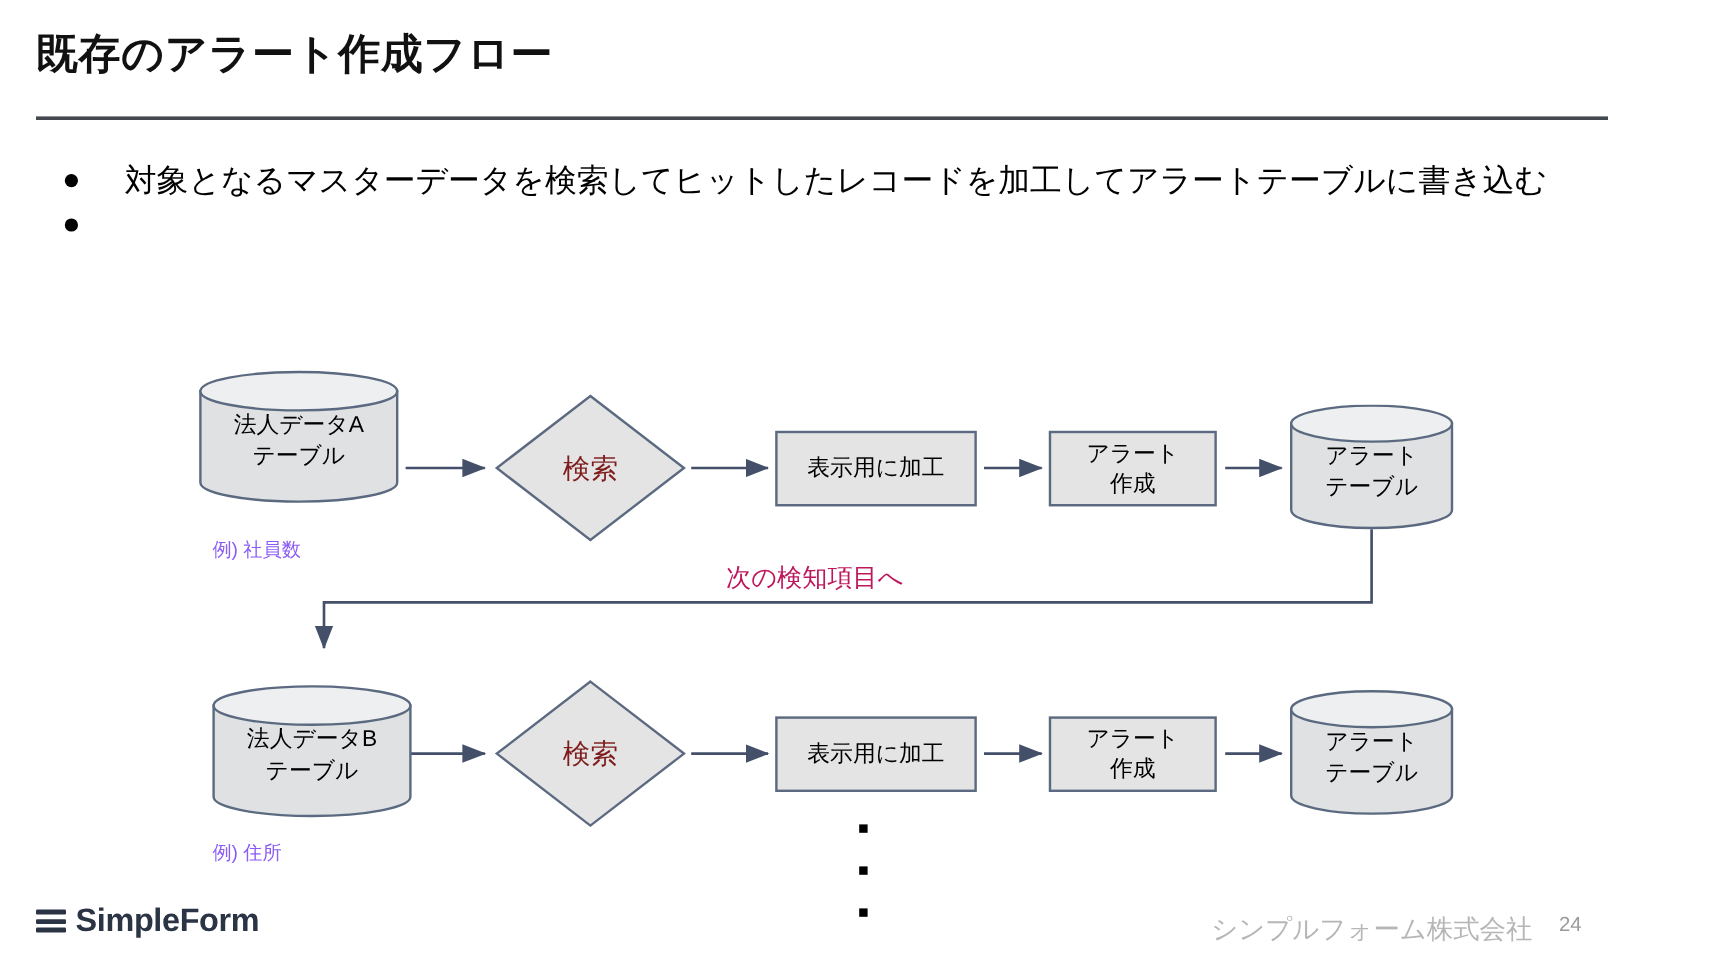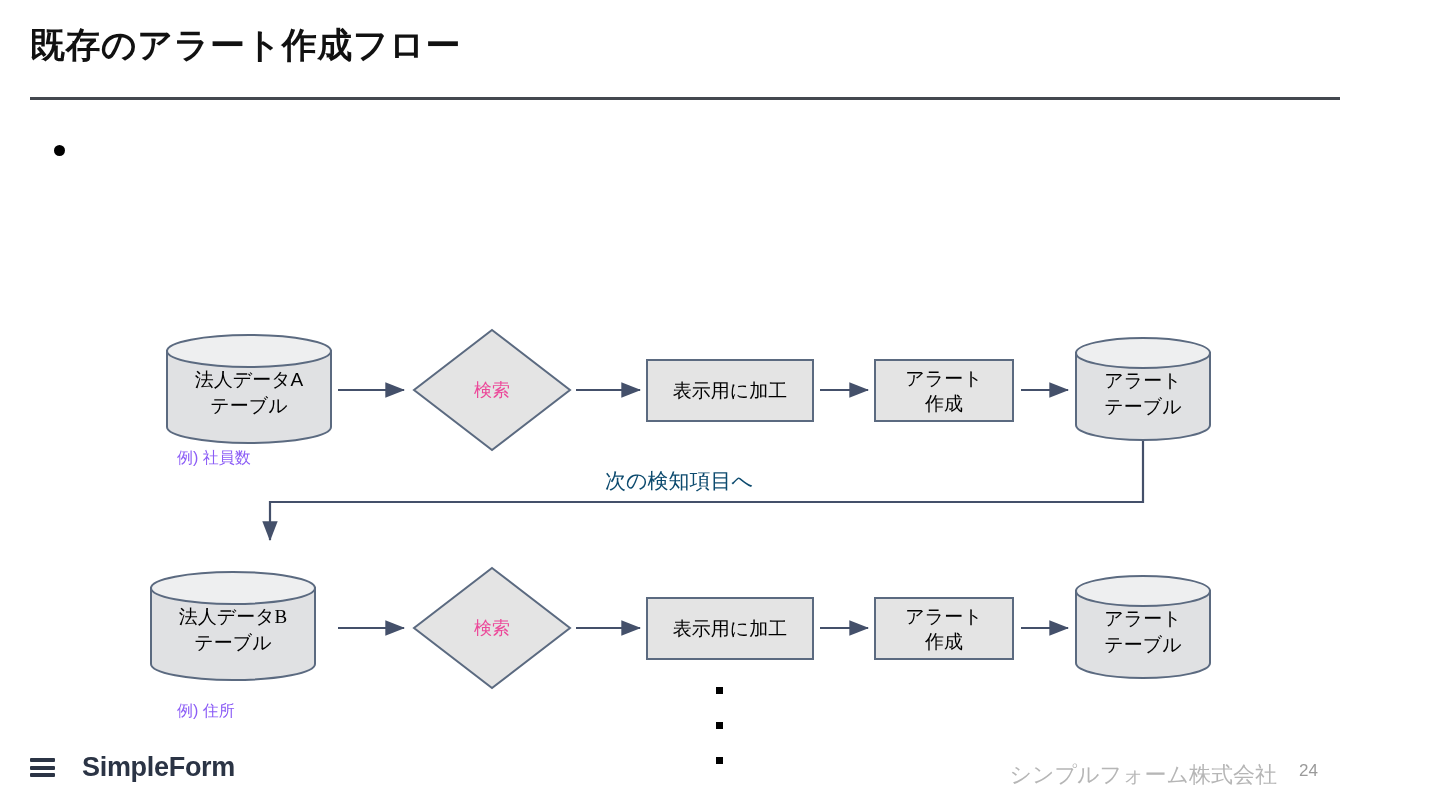--- a/index.html
+++ b/index.html
@@ -117,51 +117,51 @@
     position: absolute;
   }
   .diamond .dia-svg { display: block; }
   .diamond .dia-label {
     position: absolute;
     left: 0; top: 0;
     width: 100%; height: 100%;
     display: flex;
     align-items: center;
     justify-content: center;
-    font-size: 18px;
-    color: #ec4899;
+    font-size: 23px;
+    color: #7f1d1d;
   }
 
   .caption {
     position: absolute;
     font-size: 16px;
     color: #8b5cf6;
     white-space: nowrap;
   }
   .flow-label {
     position: absolute;
     font-size: 21px;
-    color: #0c4a6e;
+    color: #be185d;
     white-space: nowrap;
   }
   .vdot {
     position: absolute;
     width: 7px;
     height: 7px;
     background: #000000;
   }
 
   
   #logo {
     position: absolute;
     left: 30px;
     top: 752px;
     display: flex;
     align-items: center;
-    gap: 27px;
+    gap: 8px;
   }
   #logo-mark {
     display: flex;
     flex-direction: column;
     justify-content: space-between;
     width: 25px;
     height: 19px;
   }
   #logo-mark span {
     display: block;
@@ -196,20 +196,24 @@
 <body>
 
 <div id="slide">
 
   <div id="slide-title">既存のアラート作成フロー</div>
   <div id="title-rule"></div>
 
   <div id="bullets">
     <div class="bullet-row">
       <span class="bullet-dot"></span>
+      <span>対象となるマスターデータを検索してヒットしたレコードを加工してアラートテーブルに書き込む</span>
+    </div>
+    <div class="bullet-row">
+      <span class="bullet-dot"></span>
     </div>
   </div>
 
   <svg id="diagram" viewBox="0 0 1440 810" xmlns="http://www.w3.org/2000/svg">
     <defs>
       <marker id="arrowhead" markerWidth="9" markerHeight="7" refX="8.5" refY="3.5" orient="auto" markerUnits="strokeWidth">
         <polygon points="0 0, 9 3.5, 0 7" fill="#44506a"></polygon>
       </marker>
     </defs>
 
@@ -219,21 +223,21 @@
     <line x1="1021" y1="390" x2="1068" y2="390" stroke="#44506a" stroke-width="2.2" marker-end="url(#arrowhead)"></line>
 
     <path d="M 1143 441 L 1143 502 L 270 502 L 270 540" fill="none" stroke="#44506a" stroke-width="2.2" marker-end="url(#arrowhead)"></path>
 
     <line x1="338" y1="628" x2="404" y2="628" stroke="#44506a" stroke-width="2.2" marker-end="url(#arrowhead)"></line>
     <line x1="576" y1="628" x2="640" y2="628" stroke="#44506a" stroke-width="2.2" marker-end="url(#arrowhead)"></line>
     <line x1="820" y1="628" x2="868" y2="628" stroke="#44506a" stroke-width="2.2" marker-end="url(#arrowhead)"></line>
     <line x1="1021" y1="628" x2="1068" y2="628" stroke="#44506a" stroke-width="2.2" marker-end="url(#arrowhead)"></line>
   </svg>
 
-  <div class="cyl" style="left:165px; top:333px; width:168px; height:112px;">
+  <div class="cyl" style="left:165px; top:308px; width:168px; height:112px;">
     <svg class="cyl-svg" width="168" height="112" viewBox="0 0 168 112" xmlns="http://www.w3.org/2000/svg">
       <path d="M2,18 L2,94 A82,16 0 0 0 166,94 L166,18 Z" fill="#e0e1e3" stroke="#5b6a80" stroke-width="2"></path>
       <ellipse cx="84" cy="18" rx="82" ry="16" fill="#eeeff0" stroke="#5b6a80" stroke-width="2"></ellipse>
     </svg>
     <div class="cyl-label">
       <span>法人データA</span>
       <span>テーブル</span>
     </div>
   </div>
   <div class="caption" style="left:177px; top:448px;">例) 社員数</div>
@@ -260,21 +264,21 @@
       <ellipse cx="69" cy="16" rx="67" ry="15" fill="#eeeff0" stroke="#5b6a80" stroke-width="2"></ellipse>
     </svg>
     <div class="cyl-label">
       <span>アラート</span>
       <span>テーブル</span>
     </div>
   </div>
 
   <div class="flow-label" style="left:605px; top:467px;">次の検知項目へ</div>
 
-  <div class="cyl" style="left:149px; top:570px; width:168px; height:112px;font-family:Liberation Serif, serif;">
+  <div class="cyl" style="left:176px; top:570px; width:168px; height:112px;">
     <svg class="cyl-svg" width="168" height="112" viewBox="0 0 168 112" xmlns="http://www.w3.org/2000/svg">
       <path d="M2,18 L2,94 A82,16 0 0 0 166,94 L166,18 Z" fill="#e0e1e3" stroke="#5b6a80" stroke-width="2"></path>
       <ellipse cx="84" cy="18" rx="82" ry="16" fill="#eeeff0" stroke="#5b6a80" stroke-width="2"></ellipse>
     </svg>
     <div class="cyl-label">
       <span>法人データB</span>
       <span>テーブル</span>
     </div>
   </div>
   <div class="caption" style="left:177px; top:701px;">例) 住所</div>

